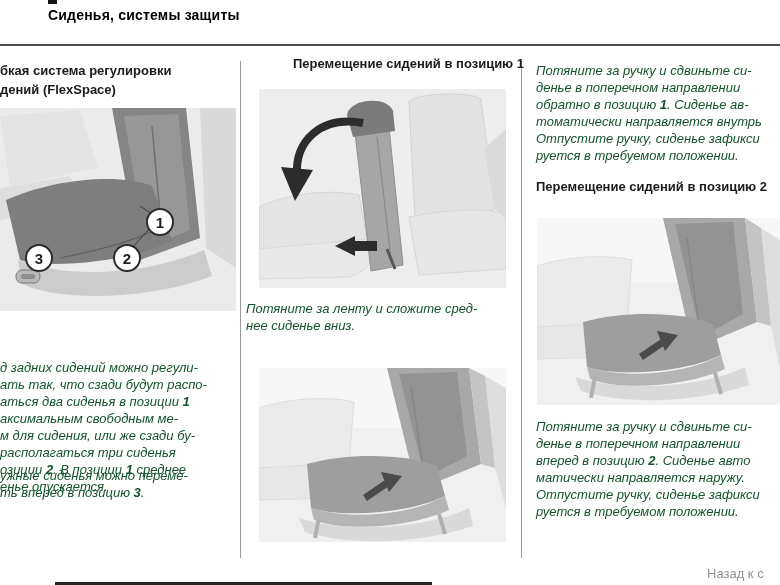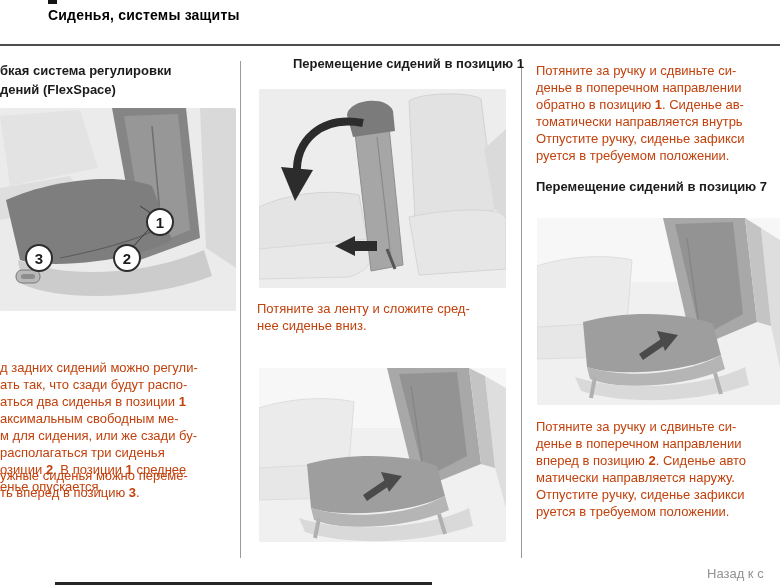--- a/index.html
+++ b/index.html
@@ -8,21 +8,21 @@
     font-family:"Liberation Sans",sans-serif;color:#2b2b2b;
   }
   .abs{position:absolute;}
   .page-title{left:48px;top:7px;font-size:14px;font-weight:bold;color:#000000;letter-spacing:.2px;white-space:nowrap;}
   .top-rule{left:0;top:44px;width:780px;height:2px;background:#4d4d4d;}
   .top-tick{left:48px;top:0;width:9px;height:4px;background:#141414;}
   .vdiv{top:61px;height:497px;width:1px;background:#9a9a9a;}
   .vdiv-left{left:240px;}
   .vdiv-right{left:521px;}
   .col-heading{font-size:13px;font-weight:bold;color:#1b1b1b;line-height:19px;white-space:nowrap;}
-  .body-text{font-size:13px;line-height:17px;color:#c2410c;white-space:nowrap;}
+  .body-text{font-size:13px;line-height:17px;color:#14532d;white-space:nowrap;font-style:italic;}
   .illus{background:#ebebeb;border-radius:2px;overflow:hidden;}
   .illus svg{display:block;}
   .footer-link{left:707px;top:566px;font-size:13px;color:#929292;white-space:nowrap;cursor:pointer;}
   .bottom-bar{left:55px;top:582px;width:377px;height:3px;background:#262626;}
   .callout-num{font-family:"Liberation Sans",sans-serif;font-size:15px;font-weight:bold;fill:#1d1d1d;}
 </style>
 </head>
 <body>
 
 <div class="abs top-tick"></div>
@@ -87,21 +87,21 @@
     <g>
       <path d="M104,34 C62,26 36,52 38,86" stroke="#2c2c2c" stroke-width="8" fill="none"></path>
       <polygon points="22,78 54,81 36,112" fill="#2c2c2c"></polygon>
     </g>
     <g>
       <polygon points="76,157 96,147 96,152 118,152 118,162 96,162 96,167" fill="#2c2c2c"></polygon>
     </g>
   </svg>
 </div>
 
-<div class="abs body-text" style="left:257px;top:300px;">Потяните за ленту и сложите сред-<br>нее сиденье вниз.</div>
+<div class="abs body-text" style="left:246px;top:300px;">Потяните за ленту и сложите сред-<br>нее сиденье вниз.</div>
 
 <div class="abs illus" style="left:259px;top:368px;width:247px;height:174px;background:#f0f0f0;">
   <svg viewBox="0 0 247 174" width="247" height="174">
     <rect width="247" height="174" fill="#f0f0f0"></rect>
     <rect width="247" height="60" fill="#f7f7f7"></rect>
     <path d="M0,40 C30,30 70,28 95,34 L90,95 C55,104 15,106 0,100 Z" fill="#ebebeb" stroke="#dddddd"></path>
     <path d="M0,100 L90,95 C100,112 92,124 75,130 L0,132 Z" fill="#e7e7e7" stroke="#dcdcdc"></path>
     <path d="M226,8 L247,20 L247,140 L236,100 Z" fill="#dedede"></path>
     <path d="M128,0 L210,0 L222,96 L158,122 Z" fill="#a8a8a8"></path>
     <path d="M140,6 L198,4 L208,88 L166,110 Z" fill="#939393"></path>
@@ -113,21 +113,21 @@
     <path d="M60,150 L56,170 M180,146 L186,166" stroke="#b0b0b0" stroke-width="4" fill="none"></path>
     <g>
       <path d="M106,130 L128,115" stroke="#4a4a4a" stroke-width="7" fill="none"></path>
       <polygon points="122,104 143,108 130,124" fill="#4a4a4a"></polygon>
     </g>
   </svg>
 </div>
 
 <div class="abs body-text" style="left:536px;top:62px;">Потяните за ручку и сдвиньте си-<br>денье в поперечном направлении<br>обратно в позицию <b>1</b>. Сиденье ав-<br>томатически направляется внутрь<br>Отпустите ручку, сиденье зафикси<br>руется в требуемом положении.</div>
 
-<div class="abs col-heading" style="left:536px;top:177px;">Перемещение сидений в позицию 7</div>
+<div class="abs col-heading" style="left:536px;top:177px;">Перемещение сидений в позицию 2</div>
 
 <div class="abs illus" style="left:537px;top:218px;width:243px;height:187px;background:#f0f0f0;">
   <svg viewBox="0 0 243 187" width="243" height="187">
     <rect width="243" height="187" fill="#f0f0f0"></rect>
     <rect width="243" height="64" fill="#f7f7f7"></rect>
     <path d="M0,48 C30,38 70,36 95,42 L90,104 C55,113 15,115 0,109 Z" fill="#ebebeb" stroke="#dddddd"></path>
     <path d="M0,109 L90,104 C100,121 92,133 75,139 L0,141 Z" fill="#e7e7e7" stroke="#dcdcdc"></path>
     <path d="M224,10 L243,22 L243,150 L234,108 Z" fill="#dedede"></path>
     <path d="M126,0 L208,0 L220,104 L156,131 Z" fill="#a8a8a8"></path>
     <path d="M138,6 L196,4 L206,96 L164,119 Z" fill="#939393"></path>

